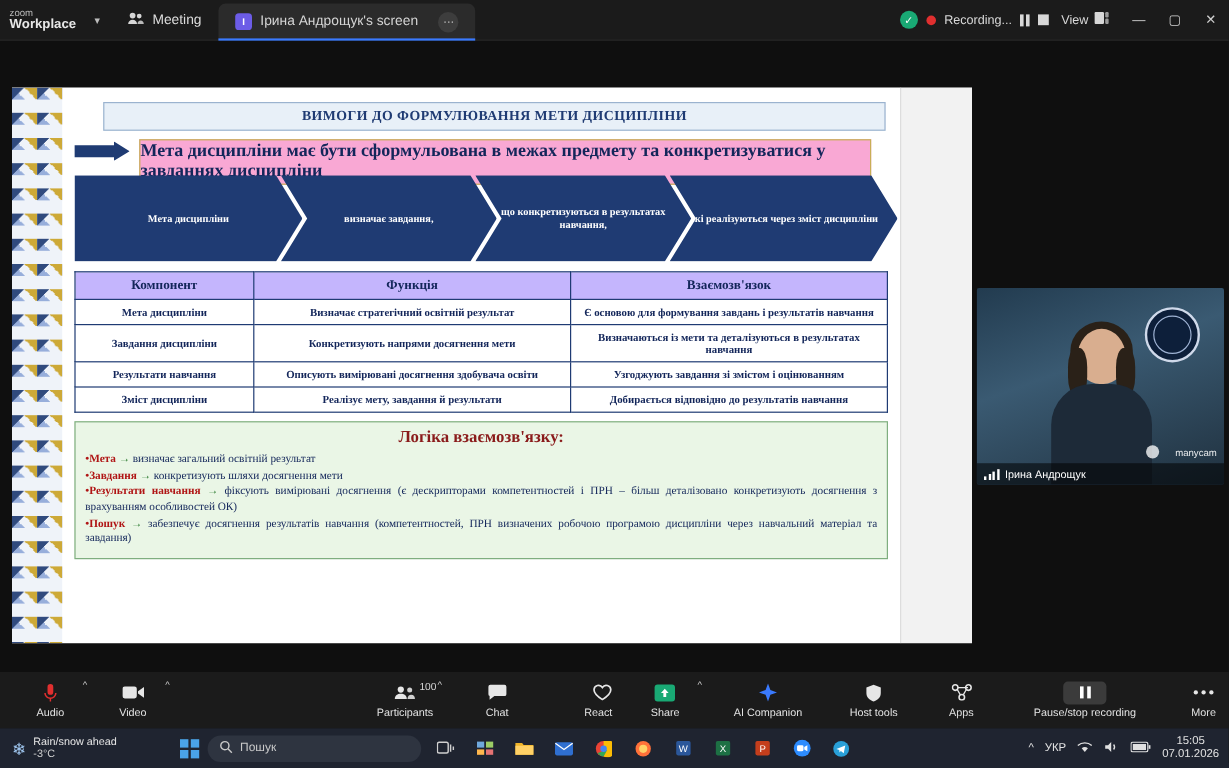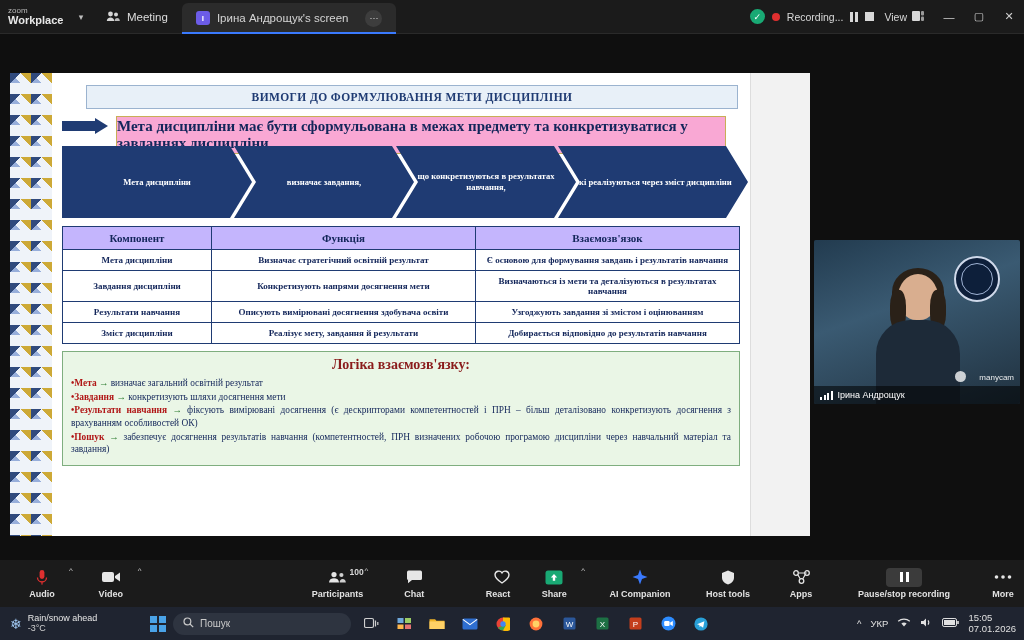--- a/index.html
+++ b/index.html
@@ -177,21 +177,20 @@
 
   
   .toolbar {
     position: absolute; left: 0; top: 560px; width: 1024px; height: 47px;
     background: #1b1b1b; display: flex; align-items: center;
   }
   .tb-item {
     display: flex; flex-direction: column; align-items: center; justify-content: center;
     color: #e2e2e2; font-size: 9px; min-width: 52px; height: 47px; gap: 3px;
     position: relative;
-    font-weight: bold;
   }
   .tb-ico { height: 17px; display: flex; align-items: center; justify-content: center; }
   .tb-group { display: flex; align-items: flex-start; }
   .caretbtn { color: #cfcfcf; font-size: 8px; padding-top: 6px; padding-left: 1px; }
   .cnt-badge { position: absolute; top: 7px; left: 38px; color: #d8d8d8; font-size: 8.5px; }
   .pausepill {
     display: flex; align-items: center; justify-content: center;
     width: 36px; height: 19px; border-radius: 4px; background: #3b3b3b;
   }
   .pausepill i { display: block; width: 3px; height: 10px; background: #fff; margin: 0 1.5px; }
@@ -208,21 +207,21 @@
   .wtext .l2 { font-size: 9px; color: #cfcfcf; }
   .tb-center { display: flex; align-items: center; gap: 7px; flex: 1; }
   .winlogo { display: grid; grid-template-columns: 7px 7px; grid-template-rows: 7px 7px; gap: 2px; }
   .winlogo i { background: #4aa3e8; display: block; }
   .searchbox {
     width: 178px; height: 22px; border-radius: 11px; background: #2e3440;
     display: flex; align-items: center; gap: 6px; padding: 0 10px; color: #c9c9c9; font-size: 10px;
   }
   .tbicon { width: 26px; height: 23px; border-radius: 4px; display: flex; align-items: center; justify-content: center; }
   .tray { display: flex; align-items: center; gap: 9px; padding-right: 8px; font-size: 9.5px; color: #e0e0e0; }
-  .clock { line-height: 1.15; text-align: left; font-size: 9.5px; }
+  .clock { line-height: 1.15; text-align: center; font-size: 9.5px; }
 </style>
 </head>
 <body>
 
 <div class="app">
 
   <div class="topbar">
     <div class="zoom-logo">
       <span class="z1">zoom</span>
       <span class="z2">Workplace</span>

